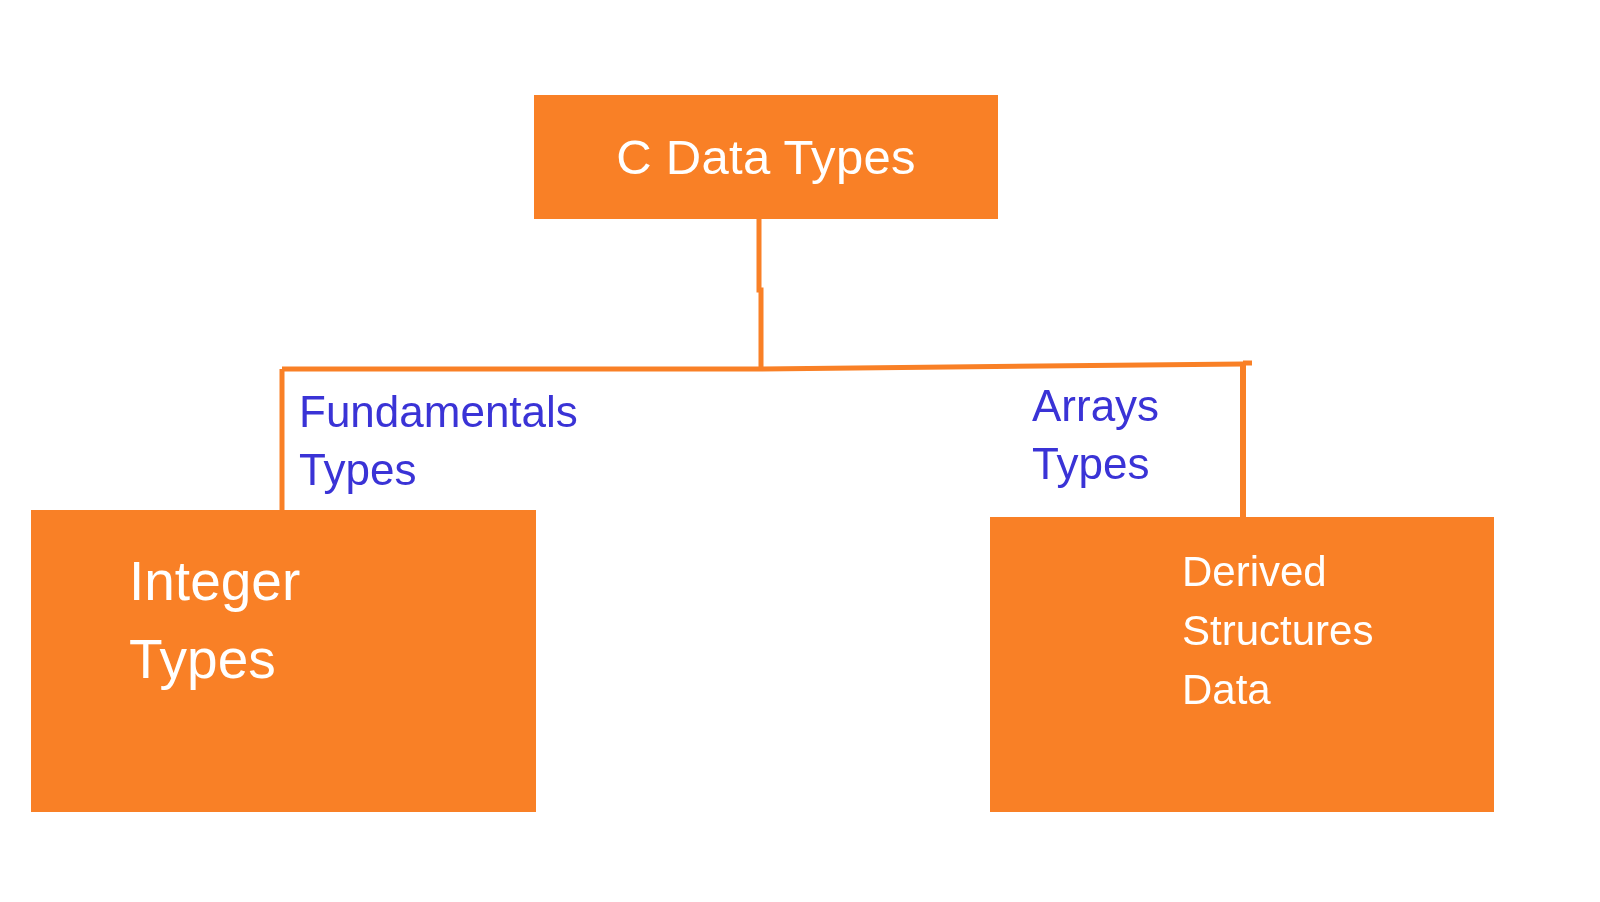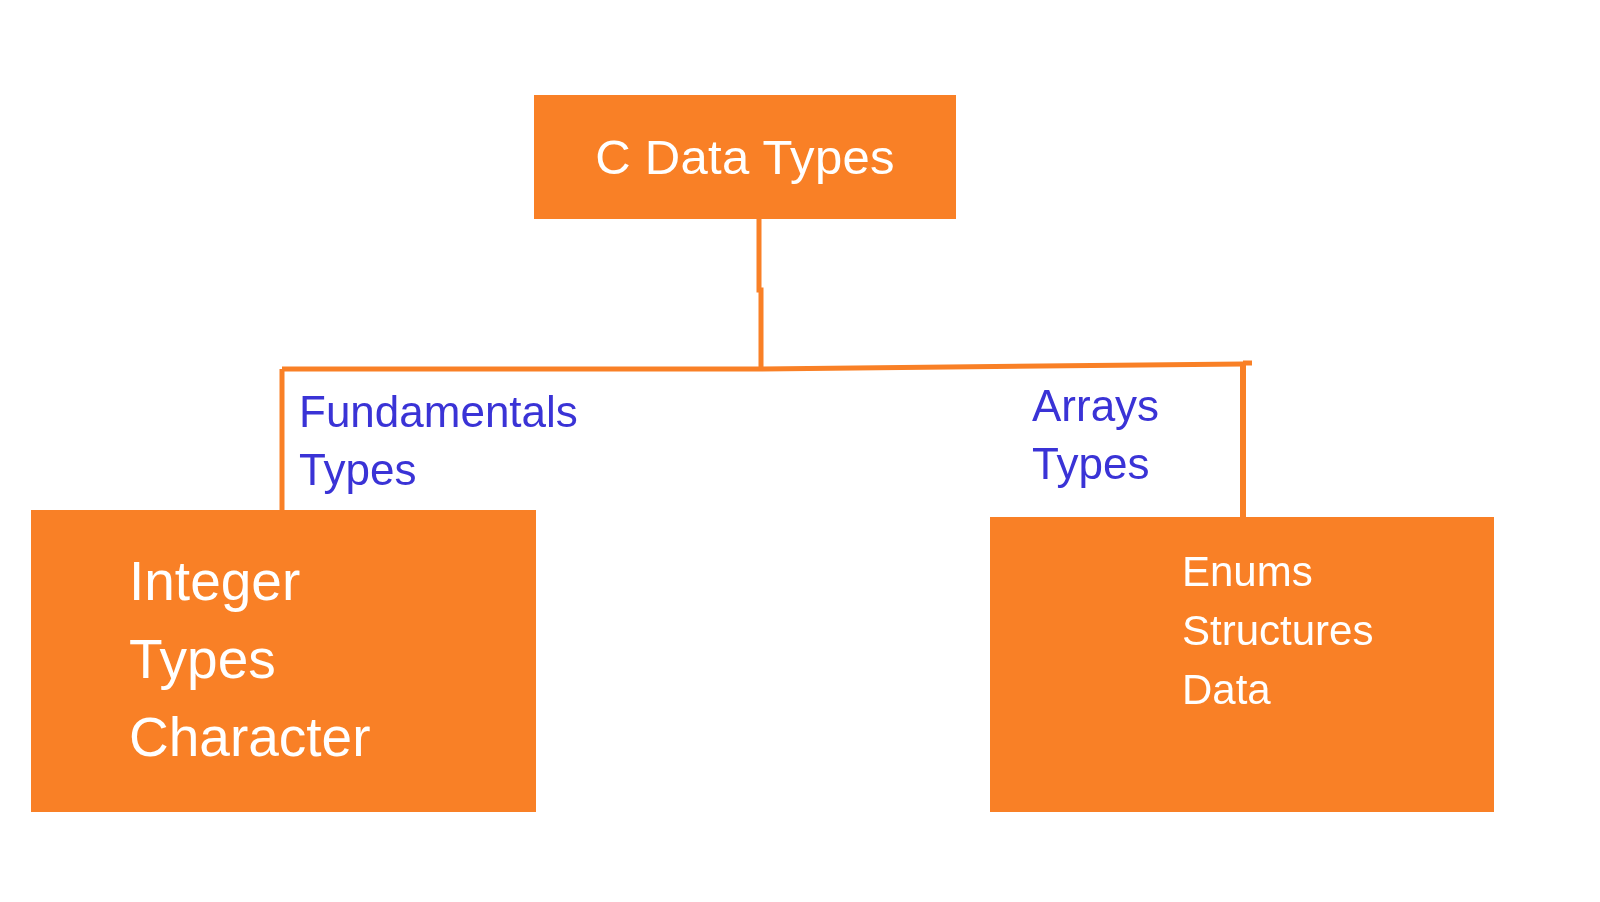--- a/index.html
+++ b/index.html
@@ -34,21 +34,21 @@
     position: absolute;
     background: #F98026;
     z-index: 2;
     box-sizing: border-box;
   }
 
   
   #root-node {
     left: 534px;
     top: 95px;
-    width: 422px;
+    width: 464px;
     height: 124px;
     display: flex;
     align-items: center;
     justify-content: center;
   }
   #root-node .node-title {
     color: #ffffff;
     font-size: 49px;
     font-weight: 400;
     line-height: 1;
@@ -139,22 +139,21 @@
   </div>
 
   <div class="edge-label" id="derived-label">
     <div>Arrays</div>
     <div>Types</div>
   </div>
 
   <div class="node" id="fundamentals-node">
     <div class="leaf-item">Integer</div>
     <div class="leaf-item">Types</div>
-    <div class="leaf-item">Character</div>
   </div>
 
   <div class="node" id="derived-node">
-    <div class="leaf-item">Enums</div>
+    <div class="leaf-item">Derived</div>
     <div class="leaf-item">Structures</div>
     <div class="leaf-item">Data</div>
   </div>
 
 </div>
 
 </body></html>

